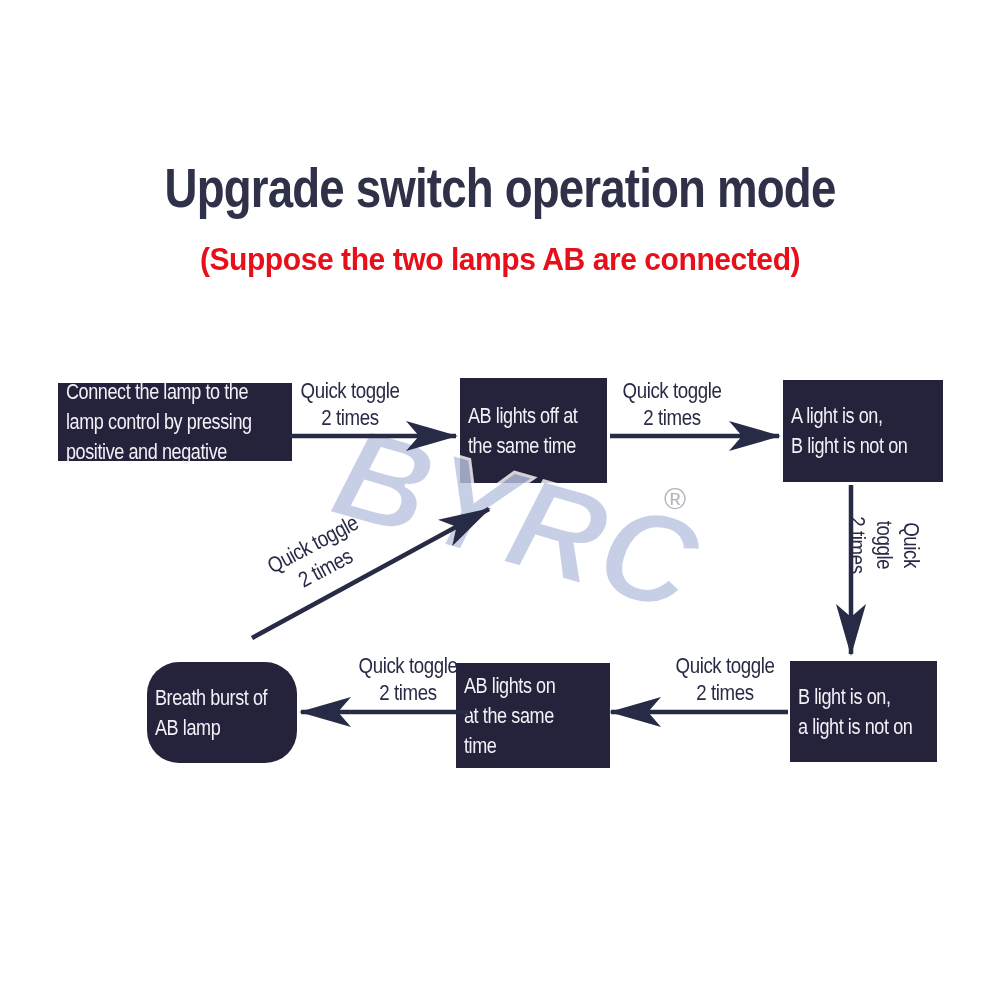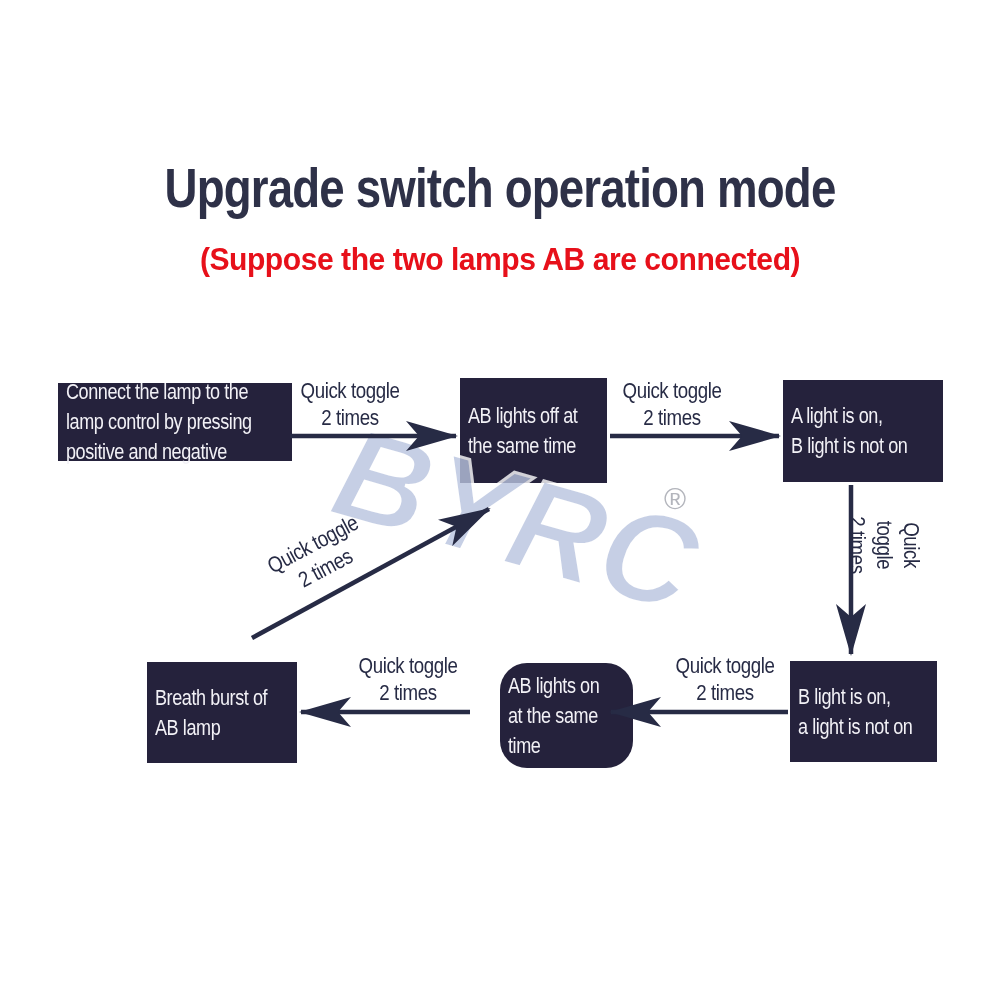--- a/index.html
+++ b/index.html
@@ -61,22 +61,22 @@
   .elabel.lb{left:672px;top:377px;transform:translateX(-50%) scaleX(0.85);}
   .elabel.lc{left:884px;top:545px;transform:translate(-50%,-50%) rotate(90deg) scaleX(0.85);}
   .elabel.ld{left:725px;top:652px;transform:translateX(-50%) scaleX(0.85);}
   .elabel.le{left:408px;top:652px;transform:translateX(-50%) scaleX(0.85);}
   .elabel.lf{left:319px;top:556px;transform:translate(-50%,-50%) rotate(-28deg) scaleX(0.85);}
 
   .n1{left:58px; top:383px;width:234px;height:78px;z-index:2;}
   .n2{left:460px;top:378px;width:147px;height:105px;z-index:2;}
   .n3{left:783px;top:380px;width:160px;height:102px;z-index:2;}
   .n4{left:790px;top:661px;width:147px;height:101px;z-index:2;}
-  .n5{left:500px;top:663px;width:133px;height:105px;z-index:2;border-radius:27px;}
-  .n6{left:147px;top:662px;width:150px;height:101px;z-index:2;}
+  .n5{left:456px;top:663px;width:154px;height:105px;z-index:2;}
+  .n6{left:147px;top:662px;width:150px;height:101px;z-index:2;border-radius:32px;}
 </style>
 </head>
 <body>
 
 <div class="page">
 
   <div class="title">Upgrade switch operation mode</div>
   <div class="subtitle">(Suppose the two lamps AB are connected)</div>
 
   <div class="node n1">

